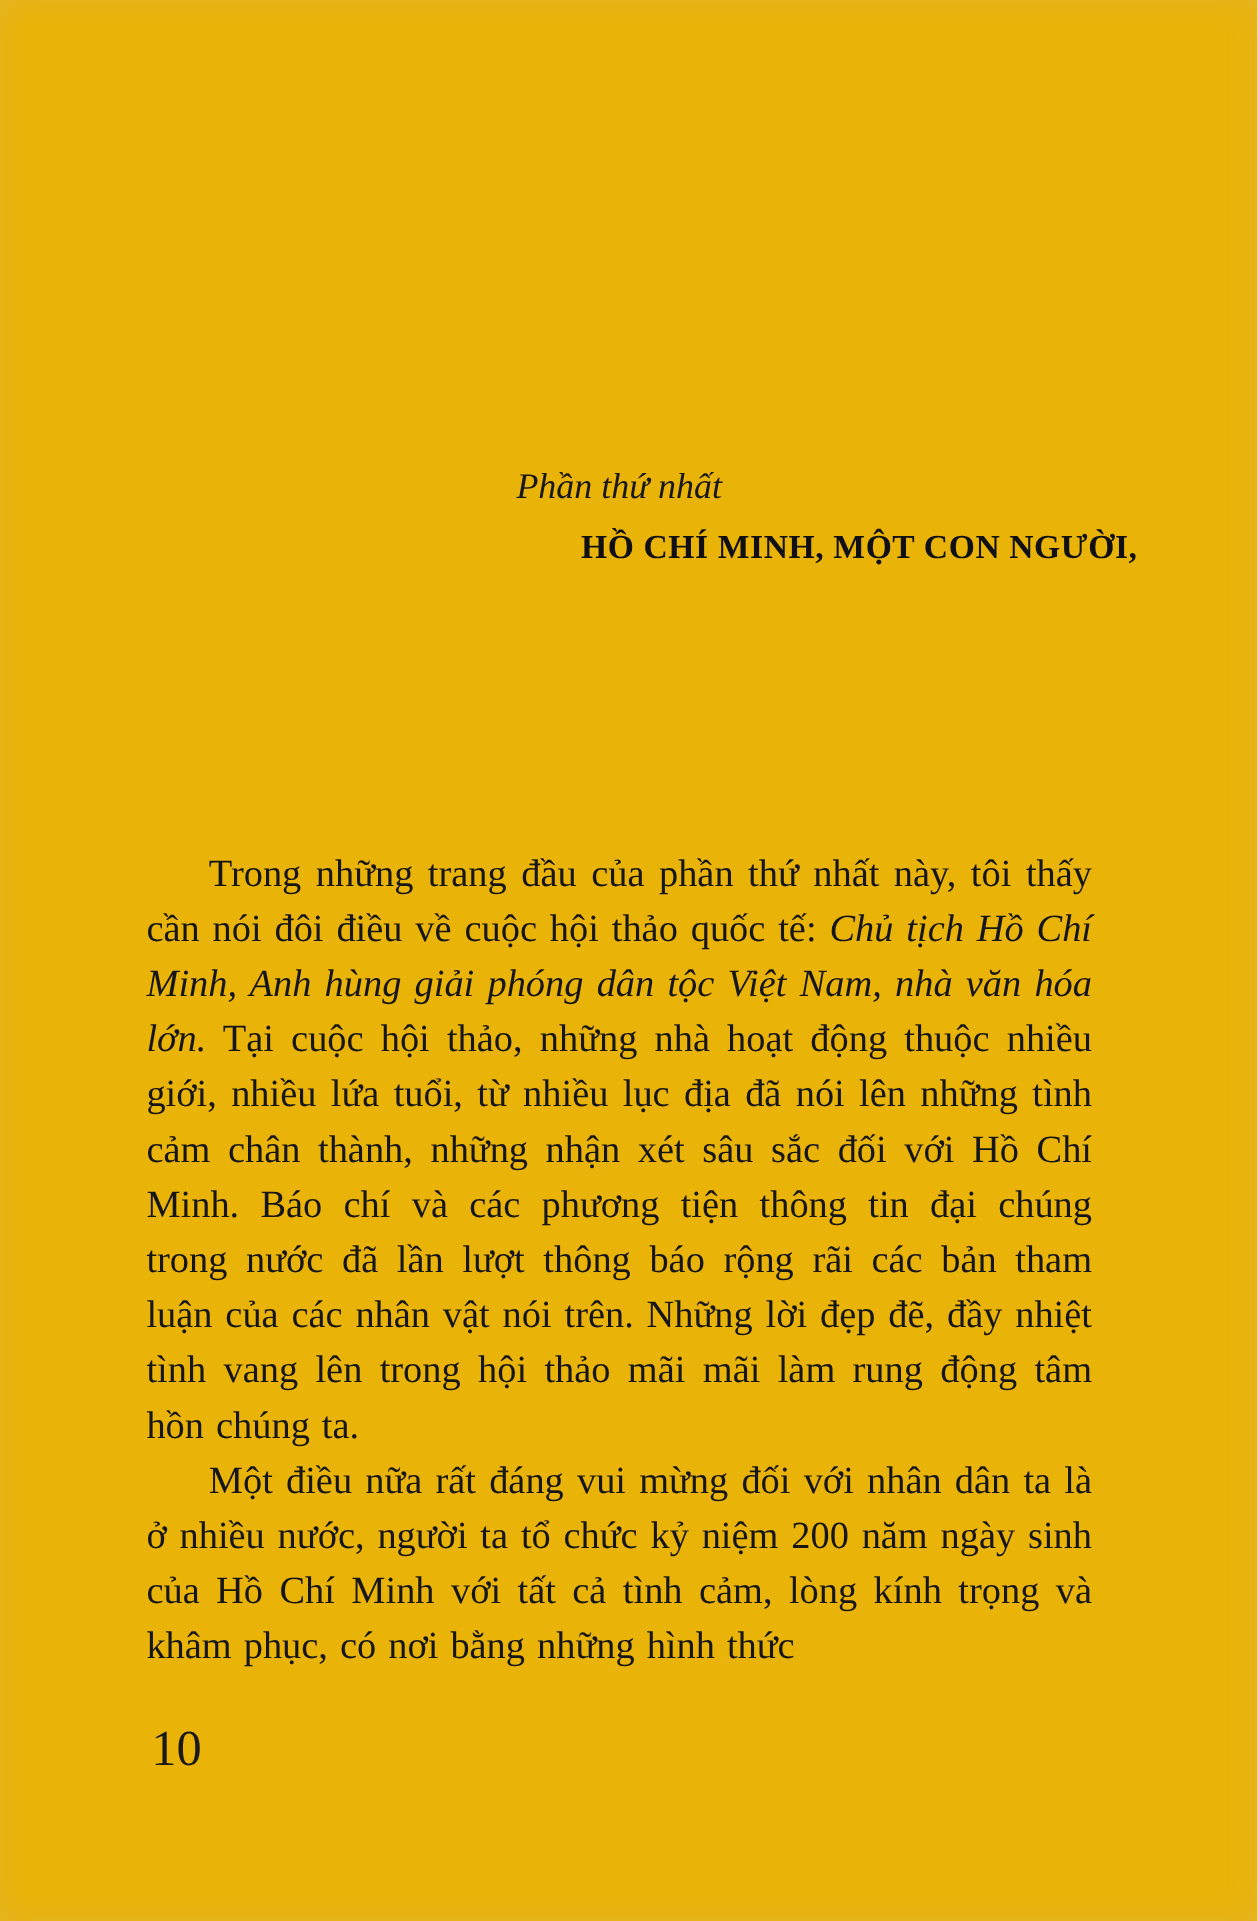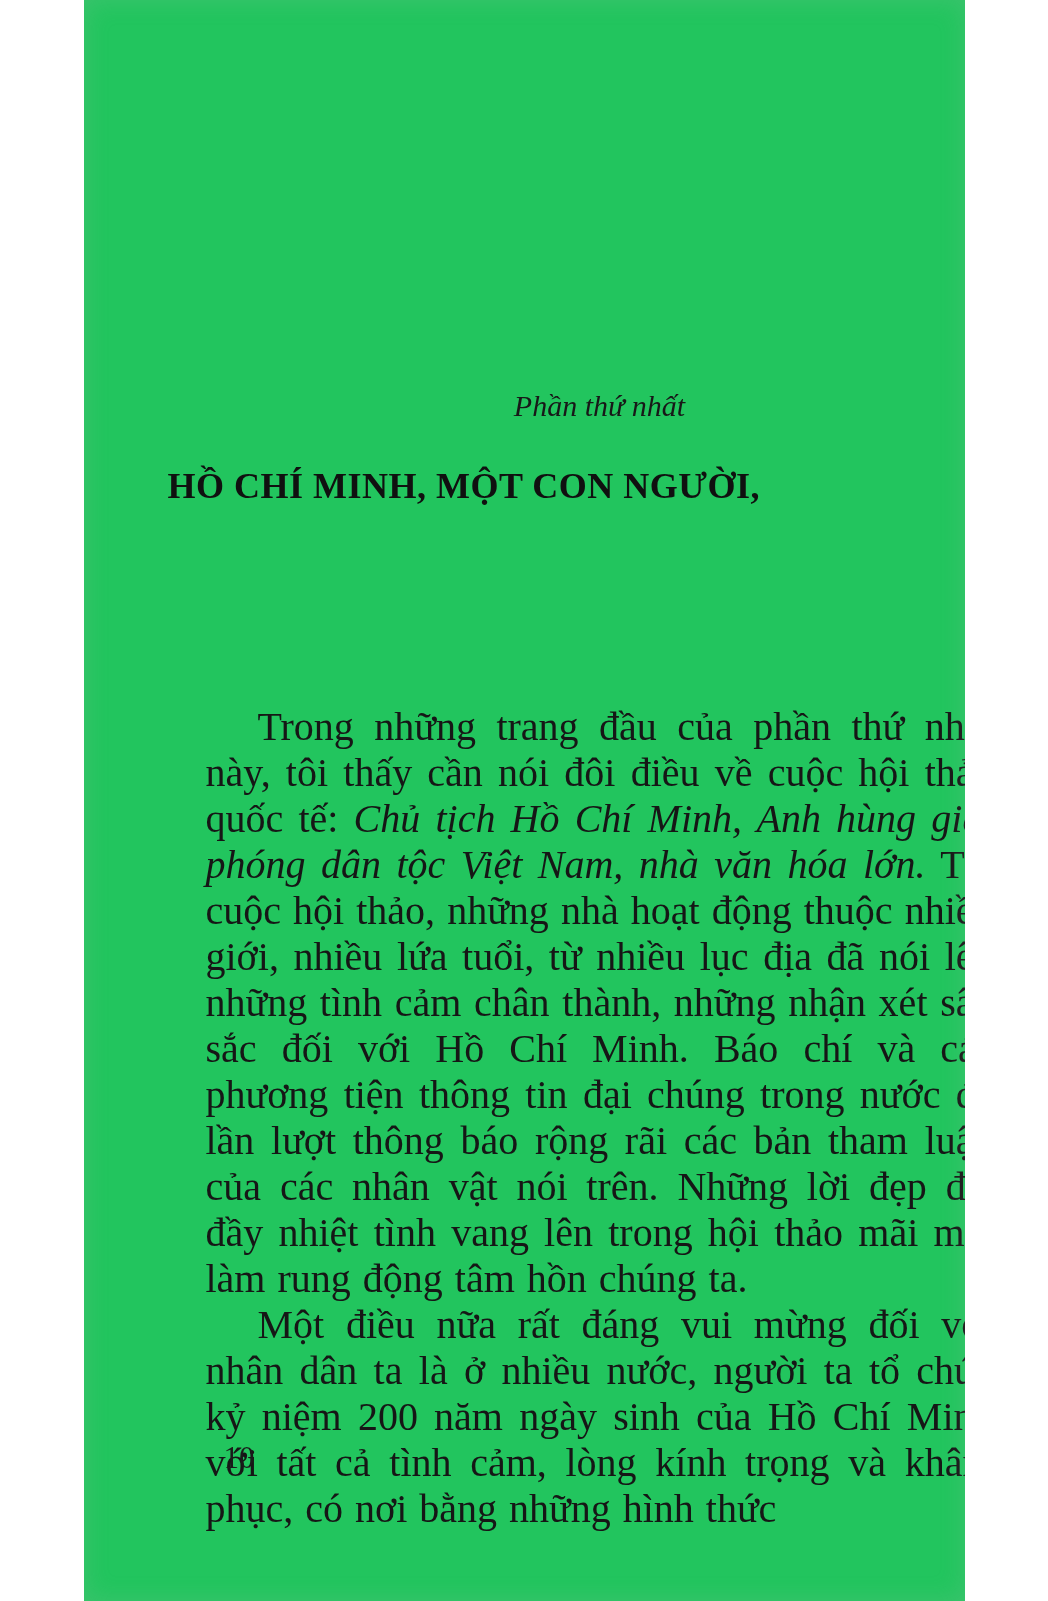--- a/index.html
+++ b/index.html
@@ -3,24 +3,24 @@
 <meta charset="utf-8">
 <style>
   * { margin: 0; padding: 0; box-sizing: border-box; }
 
   html, body {
     background: #ffffff;
   }
 
   .page {
     position: relative;
-    width: 881px;
+    width: 1048px;
     height: 1601px;
     margin: 0 auto;
-    background: #22c55e;
+    background: #eab308;
     color: #141414;
     font-family: "Liberation Serif", "DejaVu Serif", serif;
     overflow: hidden;
     text-decoration: underline;
   }
 
   
   .page::after {
     content: "";
     position: absolute;
@@ -36,56 +36,56 @@
     width: 788px;
     text-align: center;
     font-style: italic;
     font-size: 30px;
     line-height: 40px;
     color: #181818;
   }
 
   .chapter-title {
     position: absolute;
-    top: 459px;
+    top: 430px;
     left: 84px;
     width: 864px;
-    text-align: left;
+    text-align: right;
     font-weight: 700;
-    font-size: 36px;
+    font-size: 28px;
     line-height: 54px;
     letter-spacing: 0.5px;
     color: #101010;
   }
 
   .body-text {
     position: absolute;
     top: 704px;
     left: 122px;
     width: 788px;
-    font-size: 40px;
+    font-size: 32px;
     line-height: 46px;
     text-align: justify;
     word-spacing: 2px;
     color: #161616;
   }
 
   .body-text p {
     text-indent: 52px;
   }
 
   .seg-italic {
     font-style: italic;
   }
 
   .page-number {
     position: absolute;
     top: 1438px;
-    left: 140px;
-    font-size: 31px;
+    left: 126px;
+    font-size: 42px;
     line-height: 40px;
     color: #1a1a1a;
   }
 </style>
 </head>
 <body>
 
 <div class="page">
 
   <div class="section-label">Phần thứ nhất</div>

